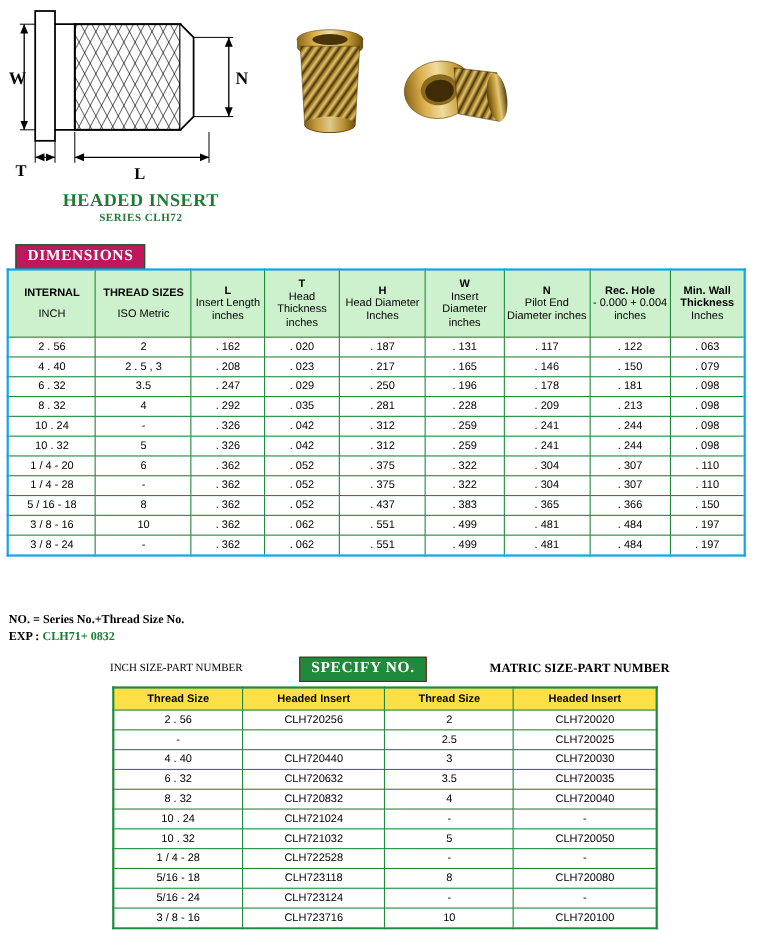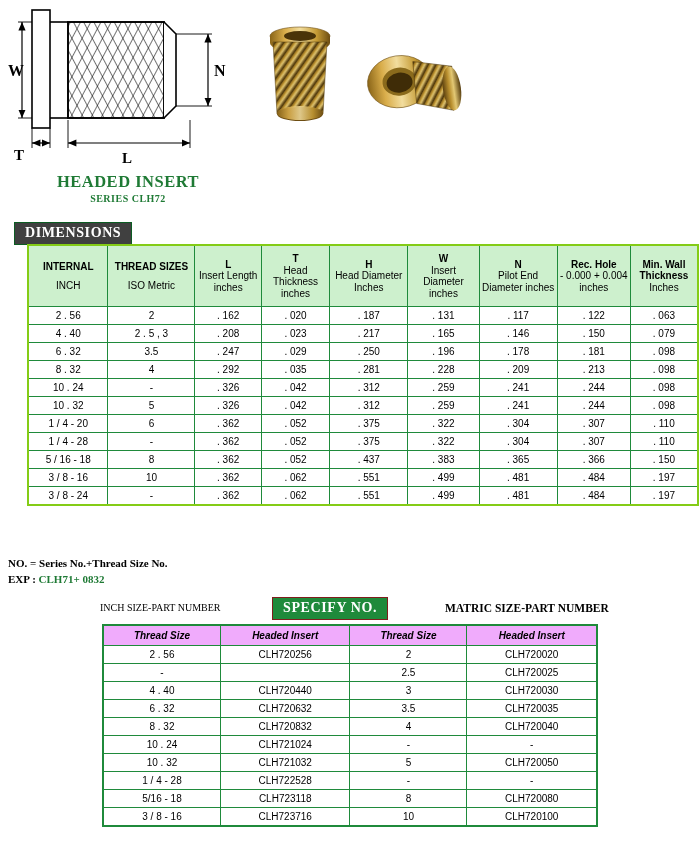--- a/index.html
+++ b/index.html
@@ -17,30 +17,30 @@
   .photo{position:absolute;}
 
   
   .title-block{position:absolute;left:38px;top:172px;text-align:center;width:180px;}
   .title-main{color:#1f7a35;font-weight:bold;font-size:16.5px;letter-spacing:.5px;font-family:"Liberation Serif",serif;}
   .title-sub{color:#1f7a35;font-weight:bold;font-size:10px;letter-spacing:.5px;font-family:"Liberation Serif",serif;margin-top:1px;}
 
   
   .dim-banner{
     position:absolute;left:14px;top:222px;
-    background:#404040;color:#ffffff;font-weight:bold;font-size:14px;
+    background:#be185d;color:#ffffff;font-weight:bold;font-size:14px;
     padding:2px 10px 3px 10px;letter-spacing:.6px;
     border:1px solid #0c5c23;
     font-family:"Liberation Serif",serif;
   }
 
   
   table{border-collapse:collapse;}
-  .dim-table{position:absolute;left:27px;top:244px;width:672px;
-    border:2px solid #84cc16;font-size:10px;}
+  .dim-table{position:absolute;left:6px;top:244px;width:672px;
+    border:2px solid #0ea5e9;font-size:10px;}
   .dim-table th,.dim-table td{
     border:1px solid #1f8a3b;text-align:center;vertical-align:middle;
     padding:1px 2px;
   }
   .dim-table thead th{background:#cdf0cd;font-weight:bold;line-height:1.15;height:58px;}
   .dim-table tbody td{height:15px;background:#ffffff;}
   .dim-table tbody tr td:first-child{font-weight:normal;}
 
   .hdr-two{line-height:1.35;}
   .hdr-two .l1{display:block;}
@@ -56,21 +56,21 @@
     background:#1f8a3b;color:#ffffff;font-weight:bold;font-size:14px;
     padding:2px 10px 3px 10px;letter-spacing:.6px;border:1px solid #7f1d1d;
     font-family:"Liberation Serif",serif;
   }
   .cap-left{position:absolute;left:100px;top:602px;font-size:10px;font-weight:normal;font-family:"Liberation Serif",serif;}
   .cap-right{position:absolute;left:445px;top:602px;font-size:11.5px;font-weight:bold;font-family:"Liberation Serif",serif;}
 
   
   .pn-table{position:absolute;left:102px;top:624px;width:496px;border:2px solid #1f8a3b;font-size:10px;}
   .pn-table th,.pn-table td{border:1px solid #1f8a3b;text-align:center;padding:1px 2px;height:15px;}
-  .pn-table thead th{background:#f0abfc;font-weight:bold;height:17px;font-style:italic;}
+  .pn-table thead th{background:#fde047;font-weight:bold;height:17px;}
   .pn-table tbody td{background:#ffffff;}
 </style>
 </head>
 <body>
 
 <div class="diagram-area">
 
   <svg class="svg-wrap" width="250" height="175">
     <defs>
       <pattern id="knurl" width="9" height="9" patternUnits="userSpaceOnUse" patternTransform="rotate(-28)">
@@ -405,19 +405,25 @@
         <td>-</td>
         <td>-</td>
       </tr>
       <tr>
         <td>5/16 - 18</td>
         <td>CLH723118</td>
         <td>8</td>
         <td>CLH720080</td>
       </tr>
       <tr>
+        <td>5/16 - 24</td>
+        <td>CLH723124</td>
+        <td>-</td>
+        <td>-</td>
+      </tr>
+      <tr>
         <td>3 / 8 - 16</td>
         <td>CLH723716</td>
         <td>10</td>
         <td>CLH720100</td>
       </tr>
     </tbody>
 </table>
 
 </body></html>

